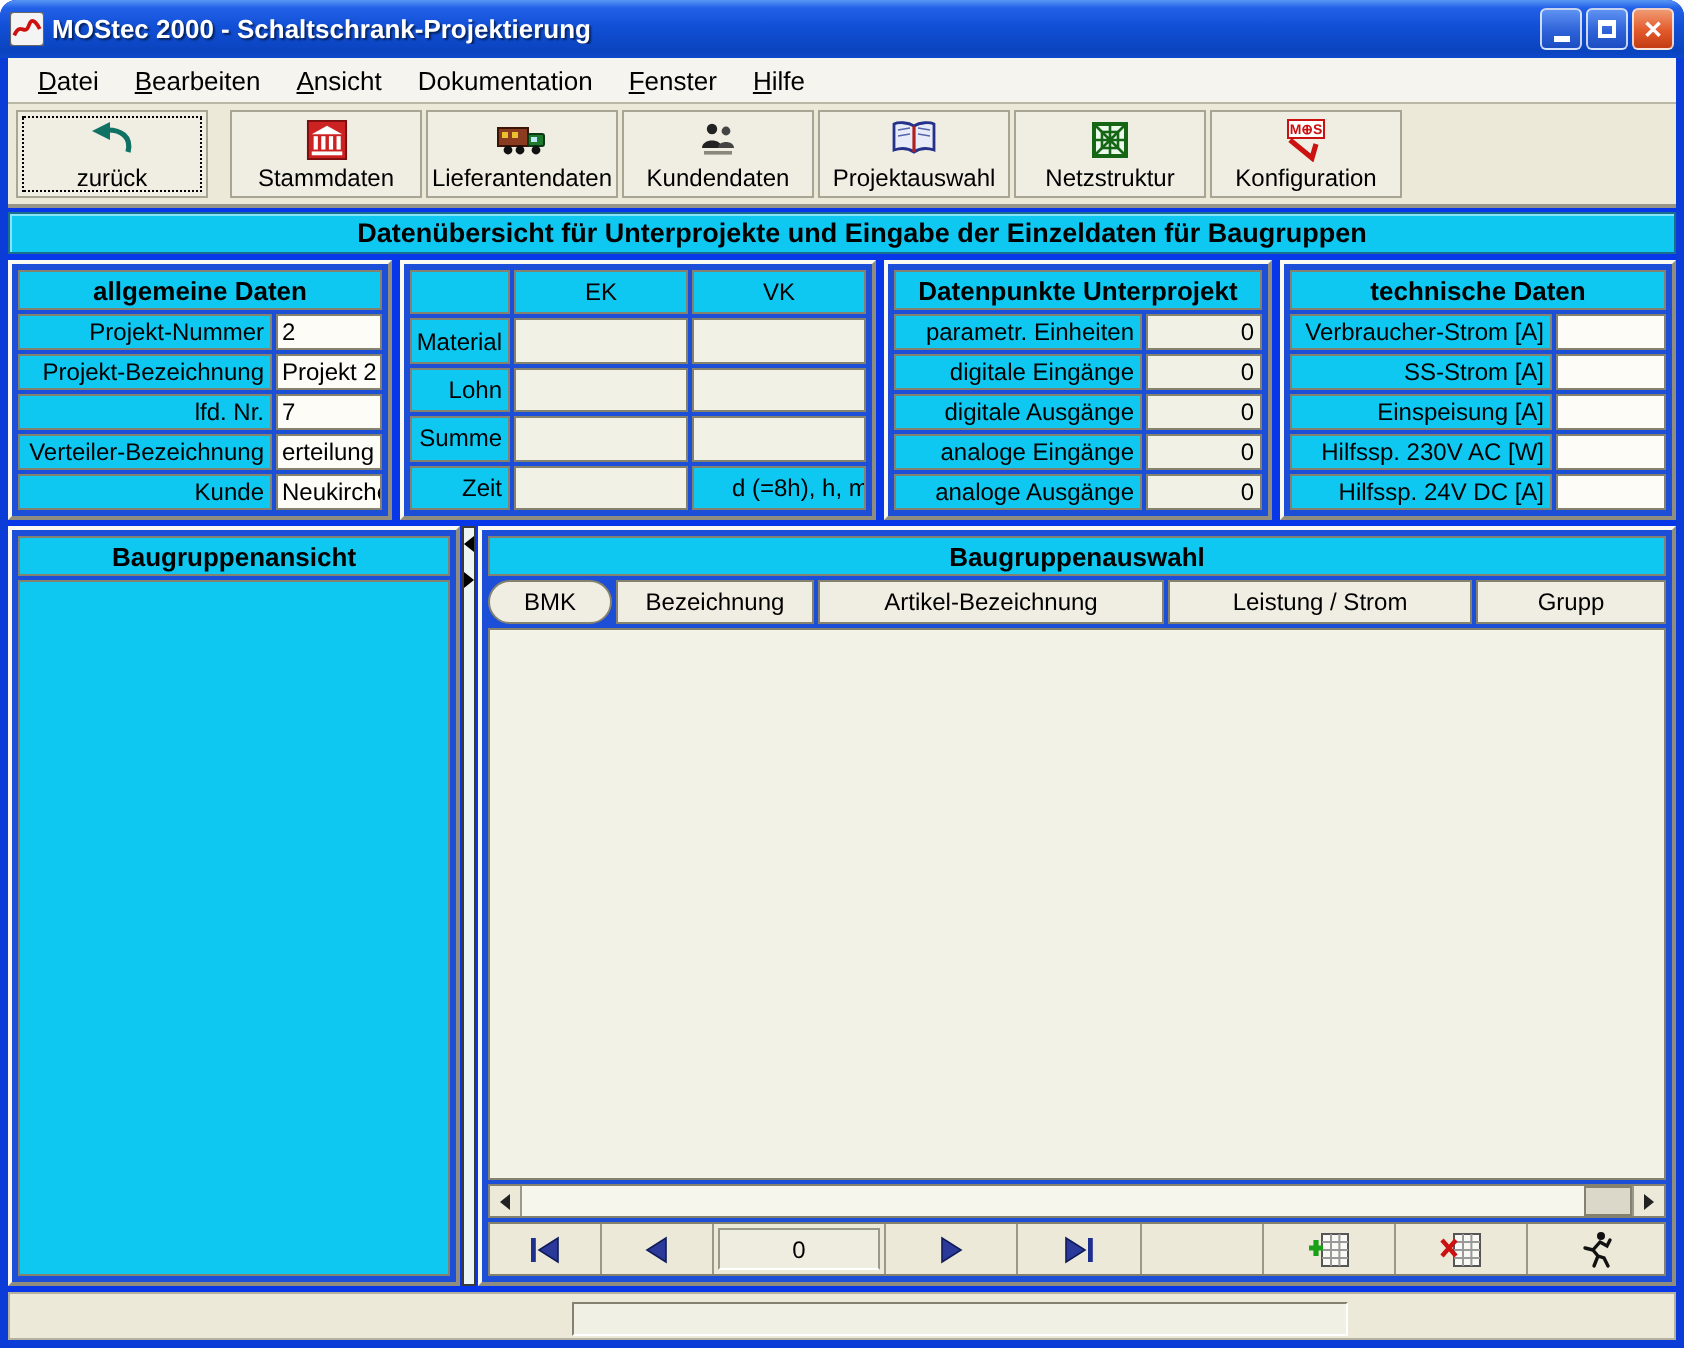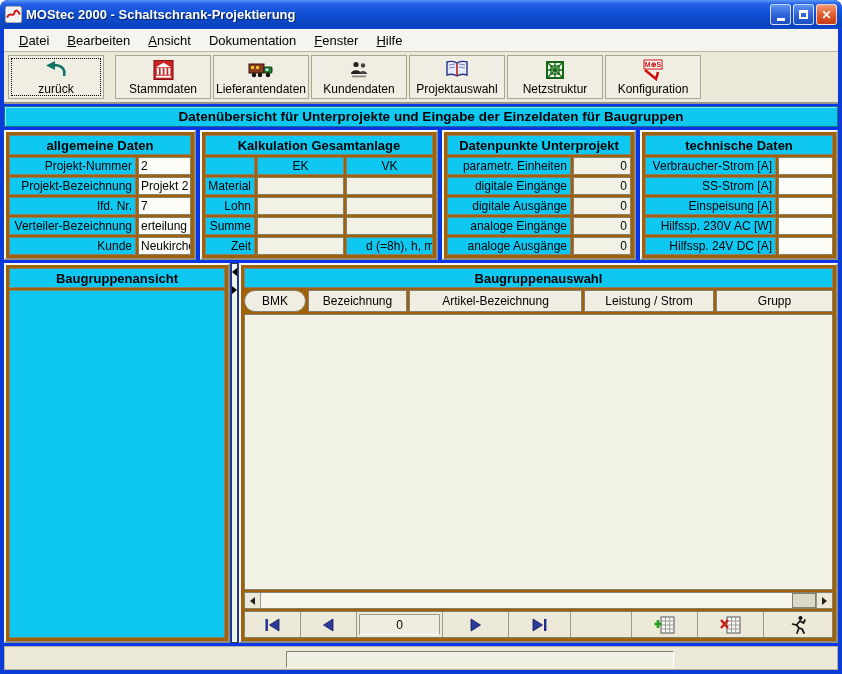--- a/index.html
+++ b/index.html
@@ -52,21 +52,21 @@
   
   .client { flex:1; background:#0737E8; display:flex; flex-direction:column; overflow:hidden; }
   .banner {
     margin-top:2px; height:21px; flex:0 0 21px;
     background:#0FC8F1; border:1px solid #1A6E8E; box-shadow:inset 1px 1px 0 #86E5FB;
     display:flex; align-items:center; justify-content:center;
     font-weight:bold; font-size:13.5px; color:#000;padding-left:20px;
   }
   .panels-row { margin-top:3px; flex:0 0 130px; display:flex; gap:4px; }
   .panel {
-    background:#a16207; padding:3px;
+    background:#1d4ed8; padding:3px;
     border:2px solid; border-color:#FAF9F2 #8F8D7F #8F8D7F #FAF9F2;
     display:flex; flex-direction:column; gap:2px; overflow:hidden;
   }
   .p1 { width:192px; } .p2 { width:238px; } .p3 { width:194px; } .p4 { flex:1; }
   .cell {
     border:1px solid #84826F; font-size:12px; color:#000;
     display:flex; align-items:center; overflow:hidden; white-space:nowrap;
   }
   .cyan { background:#0FC8F1; }
   .fieldg { background:#F2F1E6; }
@@ -84,21 +84,21 @@
   .left-panel { width:226px; }
   .cyan-body { flex:1; background:#0FC8F1; border:1px solid #84826F; }
   .splitter { width:9px; position:relative; background:#0737E8; display:flex; justify-content:center; }
   .split-strip { width:7px; height:100%; background:#EDF4F4; border:1px solid #3A3A3A; position:relative; }
   .arr { position:absolute; left:0; width:0; height:0; }
   .arr-left { top:4px; border-top:4px solid transparent; border-bottom:4px solid transparent; border-right:5px solid #000; }
   .arr-right { top:22px; border-top:4px solid transparent; border-bottom:4px solid transparent; border-left:5px solid #000; }
   .right-panel { flex:1; }
   .grid-header { flex:0 0 22px; display:flex; gap:2px; }
   .gcol { background:#F0EEE2; border:1px solid #84826F; display:flex; align-items:center; justify-content:center; font-size:12px; overflow:hidden; white-space:nowrap; }
-  .c0{width:62px;border-radius:11px;} .c1{width:99px;} .c2{width:173px;} .c3{width:130px;} .c4{flex:1;}
+  .c0{width:62px;border-radius:11px;} .c1{width:99px;} .c2{width:173px;} .c3{width:152px;} .c4{flex:1;}
   .grid-body { flex:1; background:#F3F2E7; border:1px solid #84826F; min-height:0; }
   
   .hscroll { flex:0 0 17px; display:flex; border:1px solid #84826F; background:#F7F6EC; }
   .sb-btn { width:16px; background:#ECE9D8; display:flex; align-items:center; justify-content:center; }
   .sb-btn.l { border-right:1px solid #9a9888; }
   .sb-btn.r { border-left:1px solid #9a9888; }
   .tri-l { width:0;height:0;border-top:4px solid transparent;border-bottom:4px solid transparent;border-right:5px solid #222; }
   .tri-r { width:0;height:0;border-top:4px solid transparent;border-bottom:4px solid transparent;border-left:5px solid #222; }
   .sb-track { flex:1; }
   .sb-thumb { width:24px; background:#DBD8C9; border:1px solid #84826F; margin:0; }
@@ -257,21 +257,20 @@
           <div class="cell cyan lbl lbl-r">Verteiler-Bezeichnung</div>
           <div class="cell fieldw val">erteilung 7</div>
         </div>
         <div class="prow">
           <div class="cell cyan lbl lbl-r">Kunde</div>
           <div class="cell fieldw val">Neukirchen</div>
         </div>
       </div>
 
       <div class="panel p2">
-        <div class="cell cyan ptitle">Kalkulation Gesamtanlage</div>
         <div class="prow">
           <div class="cell cyan klbl"></div>
           <div class="cell cyan khead">EK</div>
           <div class="cell cyan khead">VK</div>
         </div>
         <div class="prow">
           <div class="cell cyan klbl lbl-r">Material</div>
           <div class="cell fieldg kf"></div>
           <div class="cell fieldg kf"></div>
         </div>

